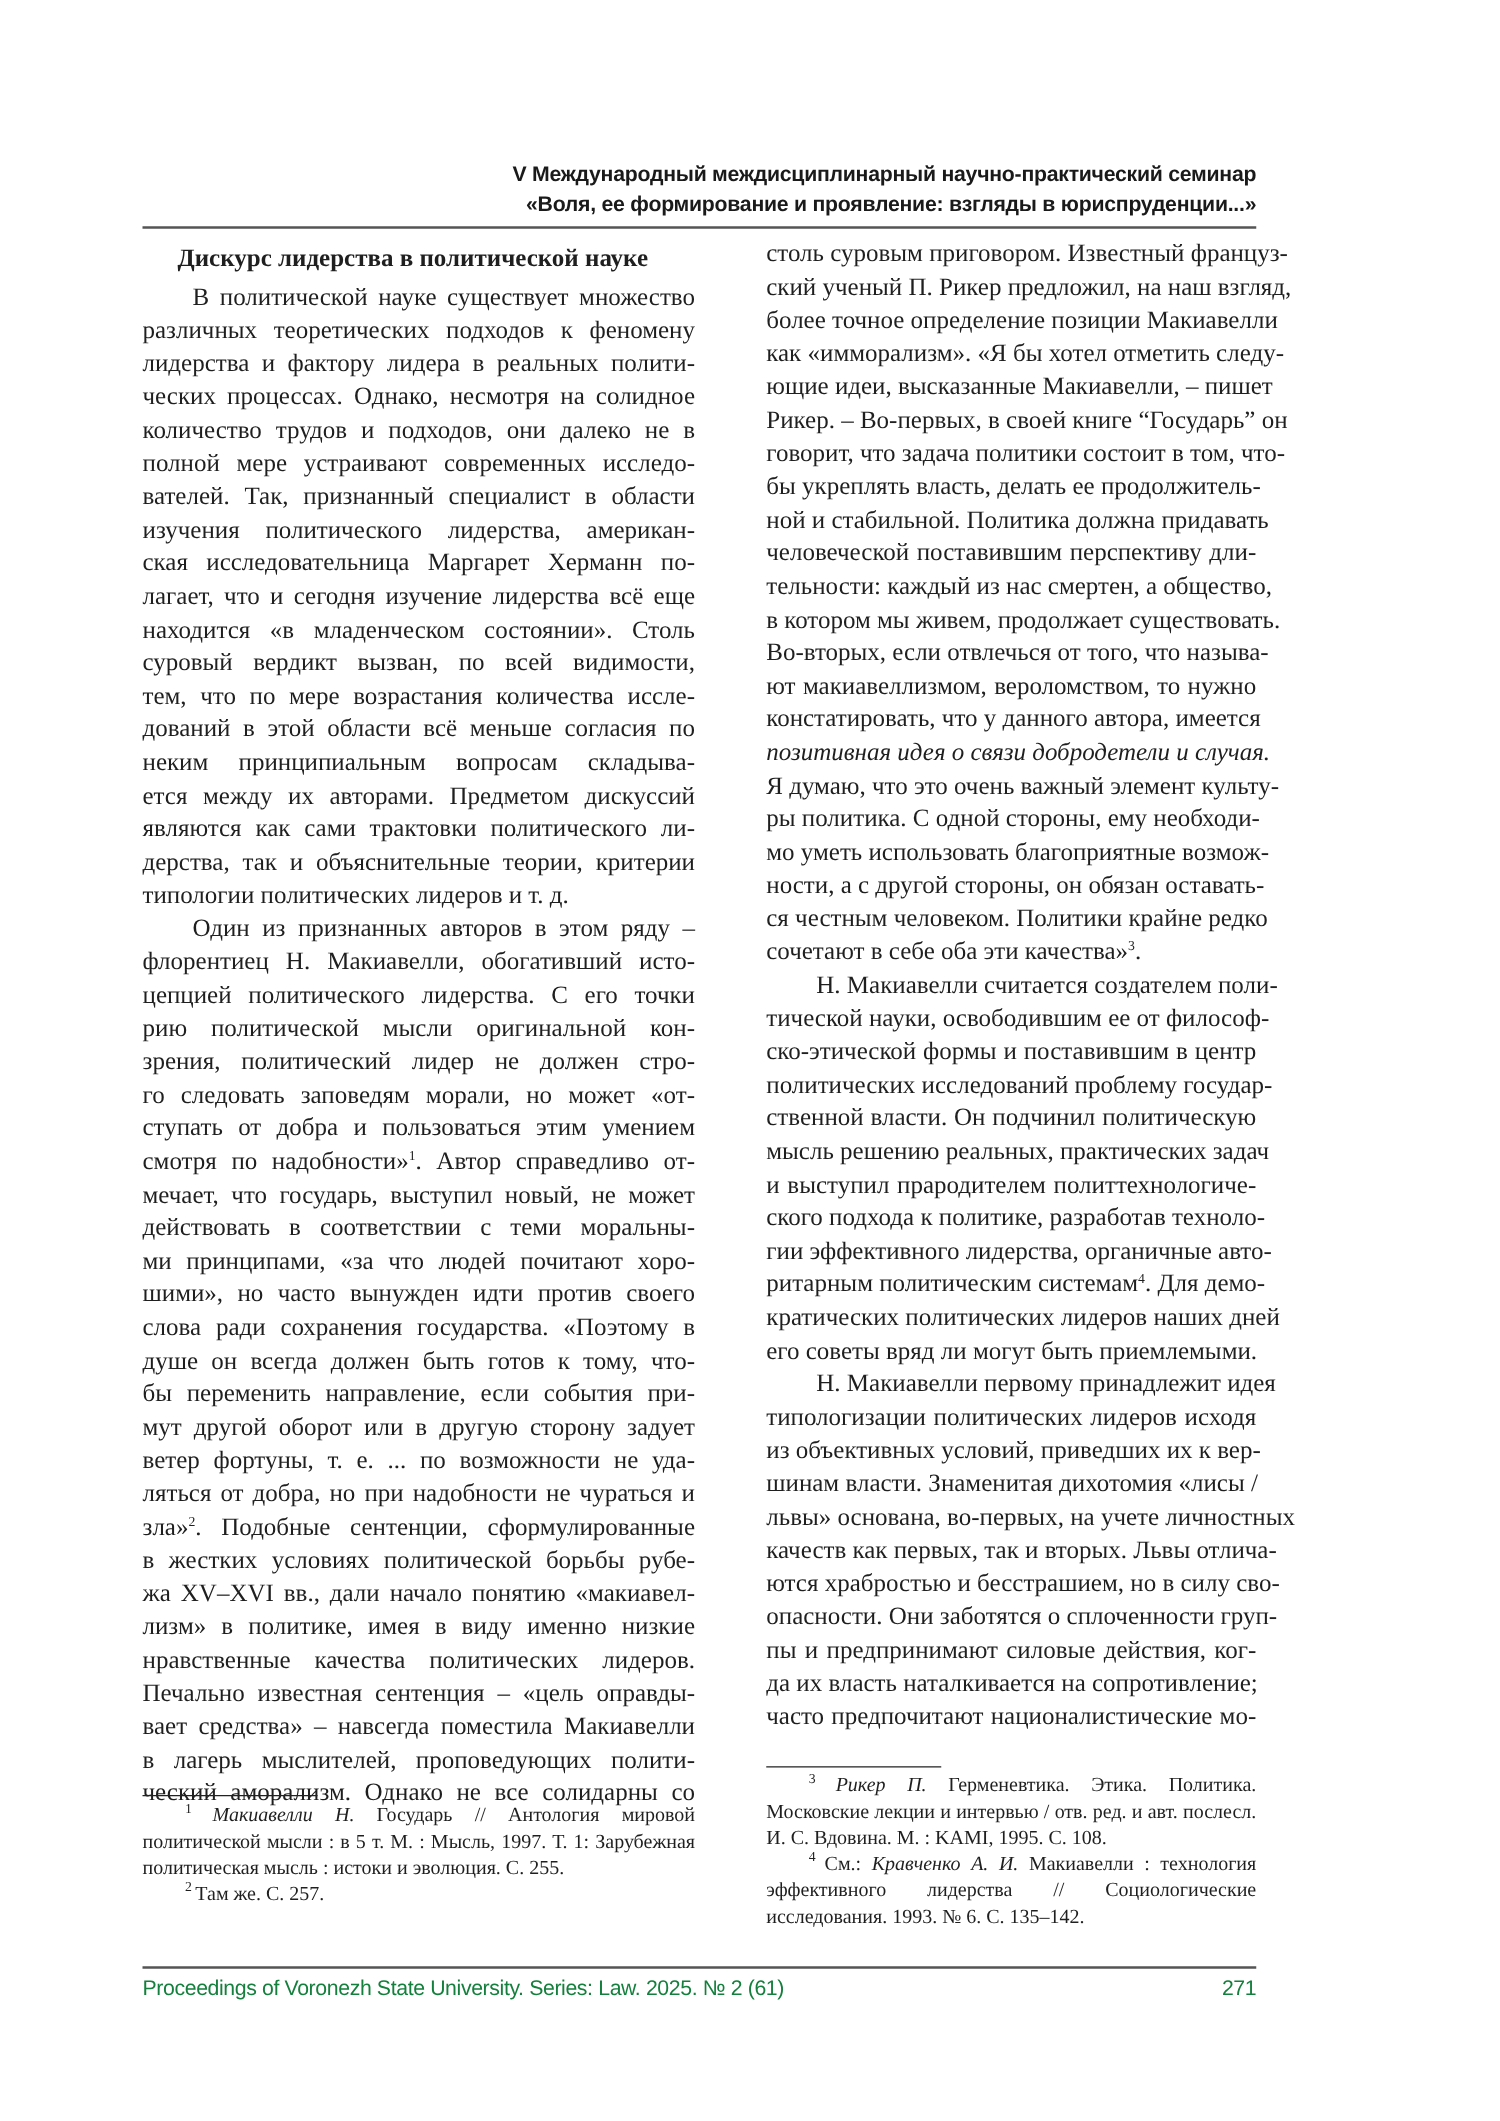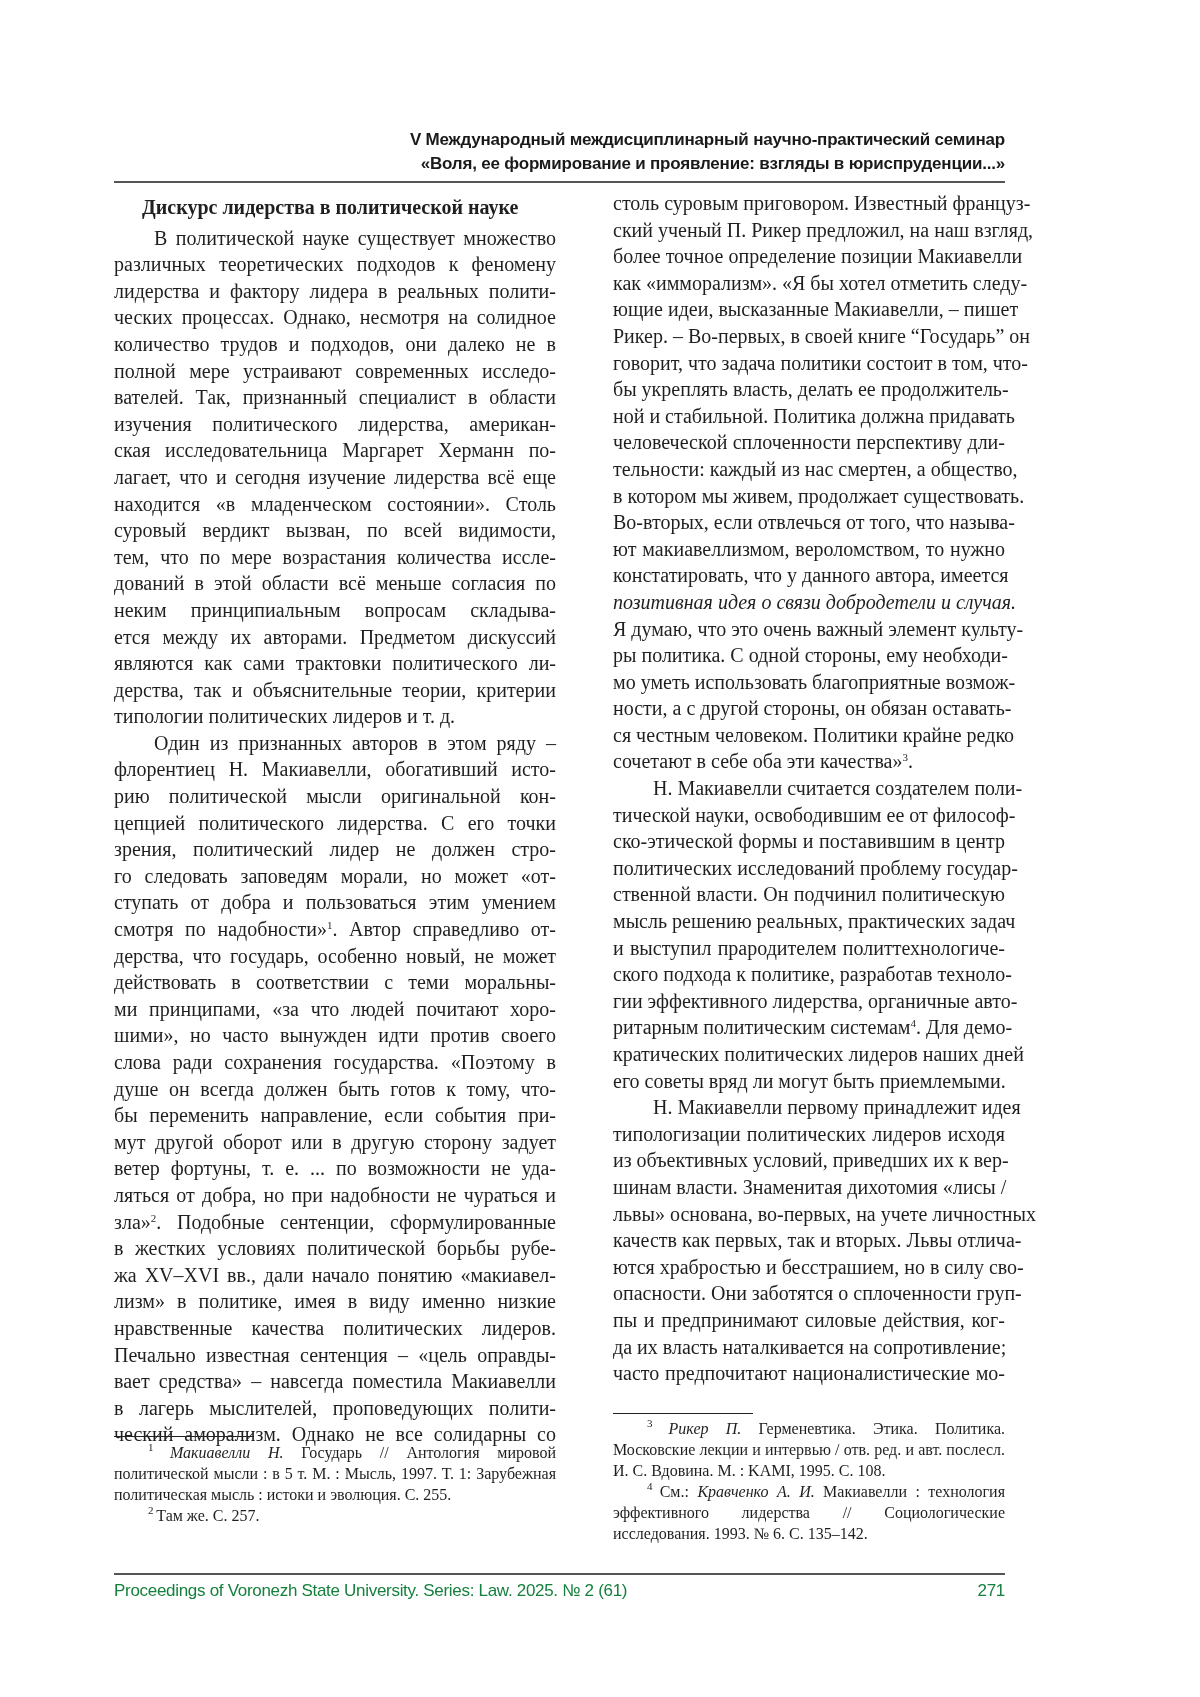--- a/index.html
+++ b/index.html
@@ -64,27 +64,27 @@
         <span class="line"><span>суровый вердикт вызван, по всей видимости,</span></span>
         <span class="line"><span>тем, что по мере возрастания количества иссле-</span></span>
         <span class="line"><span>дований в этой области всё меньше согласия по</span></span>
         <span class="line"><span>неким принципиальным вопросам складыва-</span></span>
         <span class="line"><span>ется между их авторами. Предметом дискуссий</span></span>
         <span class="line"><span>являются как сами трактовки политического ли-</span></span>
         <span class="line"><span>дерства, так и объяснительные теории, критерии</span></span>
         <span class="line last last"><span>типологии политических лидеров и т. д.</span></span>
         <span class="line ind"><span>Один из признанных авторов в этом ряду –</span></span>
         <span class="line"><span>флорентиец Н. Макиавелли, обогативший исто-</span></span>
+        <span class="line"><span>цепцией политического лидерства. С его точки</span></span>
         <span class="line"><span>рию политической мысли оригинальной кон-</span></span>
-        <span class="line"><span>цепцией политического лидерства. С его точки</span></span>
         <span class="line"><span>зрения, политический лидер не должен стро-</span></span>
         <span class="line"><span>го следовать заповедям морали, но может «от-</span></span>
         <span class="line"><span>ступать от добра и пользоваться этим умением</span></span>
         <span class="line"><span>смотря по надобности»</span><sup>1</sup><span>. Автор справедливо от-</span></span>
-        <span class="line"><span>дерства, что государь, особенно новый, не может</span></span>
+        <span class="line"><span>мечает, что государь, выступил новый, не может</span></span>
         <span class="line"><span>действовать в соответствии с теми моральны-</span></span>
         <span class="line"><span>ми принципами, «за что людей почитают хоро-</span></span>
         <span class="line"><span>шими», но часто вынужден идти против своего</span></span>
         <span class="line"><span>слова ради сохранения государства. «Поэтому в</span></span>
         <span class="line"><span>душе он всегда должен быть готов к тому, что-</span></span>
         <span class="line"><span>бы переменить направление, если события при-</span></span>
         <span class="line"><span>мут другой оборот или в другую сторону задует</span></span>
         <span class="line"><span>ветер фортуны, т. е. ... по возможности не уда-</span></span>
         <span class="line"><span>ляться от добра, но при надобности не чураться и</span></span>
         <span class="line"><span>зла»</span><sup>2</sup><span>. Подобные сентенции, сформулированные</span></span>
@@ -103,21 +103,21 @@
     <div id="right-lines">
         <span class="line"><span>столь суровым приговором. Известный француз-</span></span>
         <span class="line"><span>ский ученый П. Рикер предложил, на наш взгляд,</span></span>
         <span class="line"><span>более точное определение позиции Макиавелли</span></span>
         <span class="line"><span>как «имморализм». «Я бы хотел отметить следу-</span></span>
         <span class="line"><span>ющие идеи, высказанные Макиавелли, – пишет</span></span>
         <span class="line"><span>Рикер. – Во-первых, в своей книге “Государь” он</span></span>
         <span class="line"><span>говорит, что задача политики состоит в том, что-</span></span>
         <span class="line"><span>бы укреплять власть, делать ее продолжитель-</span></span>
         <span class="line"><span>ной и стабильной. Политика должна придавать</span></span>
-        <span class="line"><span>человеческой сплоченности перспективу дли-</span></span>
+        <span class="line"><span>человеческой поставившим перспективу дли-</span></span>
         <span class="line"><span>тельности: каждый из нас смертен, а общество,</span></span>
         <span class="line"><span>в котором мы живем, продолжает существовать.</span></span>
         <span class="line"><span>Во-вторых, если отвлечься от того, что называ-</span></span>
         <span class="line"><span>ют макиавеллизмом, вероломством, то нужно</span></span>
         <span class="line"><span>констатировать, что у данного автора, имеется</span></span>
         <span class="line"><em class="it">позитивная идея о связи добродетели и случая.</em></span>
         <span class="line"><span>Я думаю, что это очень важный элемент культу-</span></span>
         <span class="line"><span>ры политика. С одной стороны, ему необходи-</span></span>
         <span class="line"><span>мо уметь использовать благоприятные возмож-</span></span>
         <span class="line"><span>ности, а с другой стороны, он обязан оставать-</span></span>

